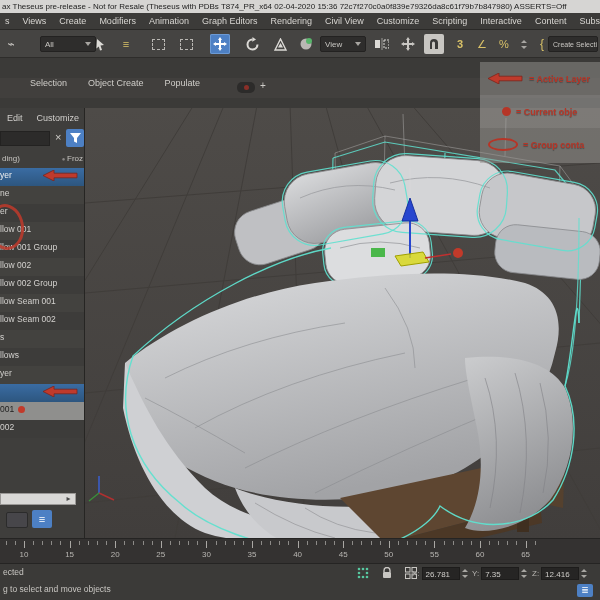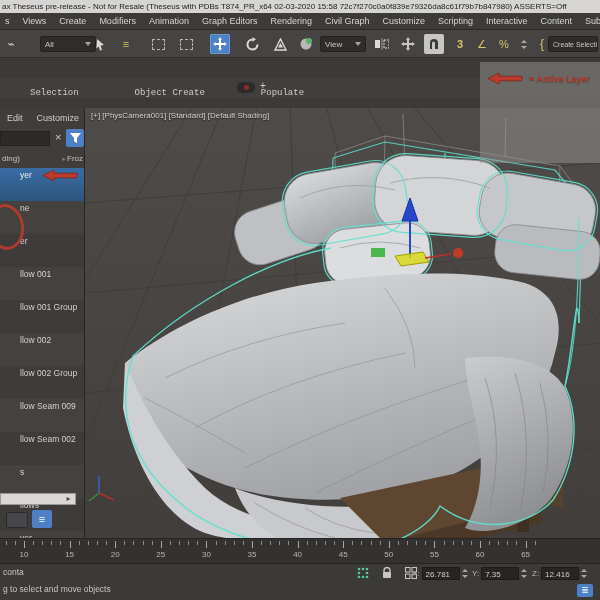--- a/index.html
+++ b/index.html
@@ -32,22 +32,22 @@
     display:flex; align-items:center; padding:0 4px; gap:4px; white-space:nowrap; overflow:hidden; }
   .caret { width:0; height:0; border-left:3px solid transparent; border-right:3px solid transparent;
     border-top:4px solid #a7a5a1; margin-left:auto; }
   .dashedbox { width:13px; height:11px; border:1px dashed #b9b7b3; }
   .dashedbox .inner { width:5px; height:5px; background:#57b46a; margin:2px auto; }
   .gold { color:#d9c268; }
 
   
   #ribbon { position:absolute; left:0; top:58px; width:600px; height:50px; background:#3b3a38; }
   #ribbon-strip { position:absolute; left:0; top:20px; width:600px; height:20px; background:#413f3d; }
-  #ribbon-tabs { position:absolute; left:30px; top:20px; height:20px; display:flex; gap:56px;
-    align-items:flex-end; font-size:9px; color:#cfcdc9;font-family:Liberation Mono, monospace; }
+  #ribbon-tabs { position:absolute; left:30px; top:20px; height:20px; display:flex; gap:21px;
+    align-items:flex-start; font-size:9px; color:#cfcdc9; }
   #ribbon-pill { position:absolute; left:237px; top:24px; width:18px; height:11px;
     background:#2c2b2a; border-radius:5px; display:flex; align-items:center; justify-content:center; }
   #ribbon-pill .dot { width:5px; height:5px; border-radius:50%; background:#8a2f28; }
   #ribbon-plus { position:absolute; left:260px; top:22px; color:#cfcdc9; font-size:10px; }
 
   
   #explorer { position:absolute; left:0; top:108px; width:85px; height:432px;
     background:#3f3e3c; border-right:1px solid #262523; overflow:hidden; }
   #xmenu { position:absolute; left:0; top:2px; width:85px; height:16px; display:flex; gap:14px;
     padding-left:7px; font-size:9px; color:#d0cecb; align-items:center; }
@@ -56,25 +56,25 @@
     background:#2c2b2a; border:1px solid #232221; }
   #xsearch .clr { position:absolute; left:55px; top:3px; color:#cfcdc9; font-size:11px; }
   #xsearch .filterbtn { position:absolute; left:66px; top:1px; width:18px; height:18px;
     background:#4d80c4; border-radius:2px; display:flex; align-items:center; justify-content:center; }
   #xcolhdr { position:absolute; left:0; top:44px; width:85px; height:14px; font-size:8px;
     color:#c6c4c0; }
   #xcolhdr .nm { position:absolute; left:2px; top:2px; }
   #xcolhdr .fz { position:absolute; right:2px; top:2px; }
   #xcolhdr .fz::before { content:"● "; font-size:6px; color:#8a8886; }
   #xrows { position:absolute; left:0; top:60px; width:85px; }
-  .xrow { position:relative; height:33px; line-height:15.5px; font-size:8.5px;
-    color:#d4d2cf; padding-left:20px; background:#3d3c3a; white-space:nowrap; overflow:hidden; }
+  .xrow { position:relative; height:18px; line-height:15.5px; font-size:8.5px;
+    color:#d4d2cf; padding-left:0; background:#3d3c3a; white-space:nowrap; overflow:hidden; }
   .xrow:nth-child(even) { background:#43423f; }
   .xrow.active { background:linear-gradient(#3a6ca3,#2d567f); color:#f0f0f0; }
-  .xrow.selected { background:#8f8f8d; color:#1e1e1e;border-radius:7px; }
+  .xrow.selected { background:#8f8f8d; color:#1e1e1e; }
   .row-arrow { position:absolute; right:6px; top:2px; width:36px; height:11px; }
   .row-dot { display:inline-block; width:7px; height:7px; border-radius:50%;
     background:#c23a2a; margin-left:4px; vertical-align:middle; }
   #group-ellipse { position:absolute; left:-12px; top:96px; width:36px; height:46px;
     border:3px solid #c03a2c; border-radius:50%; transform:rotate(-8deg); opacity:.85; }
   #xscroll { position:absolute; left:0; top:385px; width:76px; height:12px; background:#d9d8d6;
     border:1px solid #9a9896; }
   #xscroll .arr { position:absolute; right:1px; top:0; width:11px; height:10px; color:#4a4a4a;
     font-size:8px; text-align:center; line-height:10px; }
   #xbtn-dark { position:absolute; left:6px; top:404px; width:22px; height:16px;
@@ -123,31 +123,31 @@
   .spin .up { border-bottom:3px solid #9a98f4; border-bottom-color:#a8a6a2; }
   .spin .dn { border-top:3px solid #a8a6a2; }
   #kbtn { position:absolute; left:577px; top:20px; width:16px; height:13px;
     background:#4d80c4; border-radius:2px; color:#fff; font-size:9px; text-align:center; line-height:13px; }
 </style>
 </head>
 <body>
 
 <div id="app">
 
-  <div id="titlebar">ax Theseus pre-release - Not for Resale (Theseus with PDBs T874_PR_x64 02-03-2020 15:58 72c7f270c0a0f839e79326da8c61f79b7b847980) ASSERTS=Off</div>
+  <div id="titlebar">ax Theseus pre-release - Not for Resale (Theseus with PDBs T874_PR_x64 02-04-2020 15:36 72c7f270c0a0f839e79326da8c61f79b7b847980) ASSERTS=Off</div>
 
   <div id="menubar">
       <span>s</span>
       <span>Views</span>
       <span>Create</span>
       <span>Modifiers</span>
       <span>Animation</span>
       <span>Graph Editors</span>
       <span>Rendering</span>
-      <span>Civil Graph</span>
+      <span>Civil View</span>
       <span>Customize</span>
       <span>Scripting</span>
       <span>Interactive</span>
       <span>Content</span>
       <span>Substance</span>
     </div>
 
   <div id="toolbar">
     <div class="tb-icon" style="left:1px">⌁</div>
     <div class="tb-drop" style="left:40px;width:56px">
@@ -272,21 +272,21 @@
     <div id="xrows">
         <div class="xrow active"><span>yer</span><span class="row-arrow"><svg width="36" height="11" viewBox="0 0 36 11">
               <path d="M0,5.5 L11,0 L11,3.2 L34,3.2 L34,7.8 L11,7.8 L11,11 Z" fill="#bf3a2c" stroke="#7e241b" stroke-width="0.8"></path>
             </svg></span></div>
         <div class="xrow"><span>ne</span></div>
         <div class="xrow"><span>er</span></div>
         <div class="xrow"><span>llow 001</span></div>
         <div class="xrow"><span>llow 001 Group</span></div>
         <div class="xrow"><span>llow 002</span></div>
         <div class="xrow"><span>llow 002 Group</span></div>
-        <div class="xrow"><span>llow Seam 009</span></div>
+        <div class="xrow"><span>llow Seam 001</span></div>
         <div class="xrow"><span>llow Seam 002</span></div>
         <div class="xrow"><span>s</span></div>
         <div class="xrow"><span>llows</span></div>
         <div class="xrow"><span>yer</span></div>
         <div class="xrow active"><span></span><span class="row-arrow"><svg width="36" height="11" viewBox="0 0 36 11">
               <path d="M0,5.5 L11,0 L11,3.2 L34,3.2 L34,7.8 L11,7.8 L11,11 Z" fill="#bf3a2c" stroke="#7e241b" stroke-width="0.8"></path>
             </svg></span></div>
         <div class="xrow selected"><span>001</span><span class="row-dot"></span></div>
         <div class="xrow"><span>002</span></div>
       </div>
@@ -405,29 +405,36 @@
       </g>
 
       <circle cx="373" cy="145" r="5" fill="#c23a2a"></circle>
 
       <g stroke-width="1.5">
         <line x1="14" y1="385" x2="14" y2="368" stroke="#3a5fd0"></line>
         <line x1="14" y1="385" x2="29" y2="392" stroke="#b03030"></line>
         <line x1="14" y1="385" x2="4" y2="393" stroke="#3a8f3a"></line>
       </g>
     </svg>
-    <div id="vp-label">[+] [PhysCamera001] [Standard] [Default Shading]</div>
   </div>
 
   <div id="legend">
       <div class="lg-row">
         <span><svg width="36" height="11" viewBox="0 0 36 11">
             <path d="M0,5.5 L11,0 L11,3.2 L34,3.2 L34,7.8 L11,7.8 L11,11 Z" fill="#bf3a2c" stroke="#7e241b" stroke-width="0.8"></path>
           </svg></span>
         <span class="lg-label">= Active Layer</span>
+      </div>
+      <div class="lg-row">
+        <span class="lg-dot"></span>
+        <span class="lg-label">= Current obje</span>
+      </div>
+      <div class="lg-row">
+        <span class="lg-ellipse"></span>
+        <span class="lg-label">= Group conta</span>
       </div>
     </div>
 
   <div id="timeline">
       <div class="tick" style="left: 5.76px;"></div>
       <div class="tick" style="left: 14.88px;"></div>
       <div class="tick big" style="left: 24px;"></div>
       <div class="tick" style="left: 33.12px;"></div>
       <div class="tick" style="left: 42.24px;"></div>
       <div class="tick" style="left: 51.36px;"></div>
@@ -492,21 +499,21 @@
       <span class="tnum" style="left: 252px;">35</span>
       <span class="tnum" style="left: 297.6px;">40</span>
       <span class="tnum" style="left: 343.2px;">45</span>
       <span class="tnum" style="left: 388.8px;">50</span>
       <span class="tnum" style="left: 434.4px;">55</span>
       <span class="tnum" style="left: 480px;">60</span>
       <span class="tnum" style="left: 525.6px;">65</span>
     </div>
 
   <div id="statusbar">
-    <div id="sel-text">conta</div>
+    <div id="sel-text">ected</div>
     <div id="prompt-text">g to select and move objects</div>
     <div id="sb-icons">
       <span class="sb-ico">
         <svg width="12" height="12" viewBox="0 0 12 12">
             <g fill="#57c8a0">
               <circle cx="2" cy="2" r="1.3"></circle>
               <circle cx="6" cy="2" r="1.3"></circle>
               <circle cx="10" cy="2" r="1.3"></circle>
               <circle cx="2" cy="6" r="1.3"></circle>
               <circle cx="10" cy="6" r="1.3"></circle>

